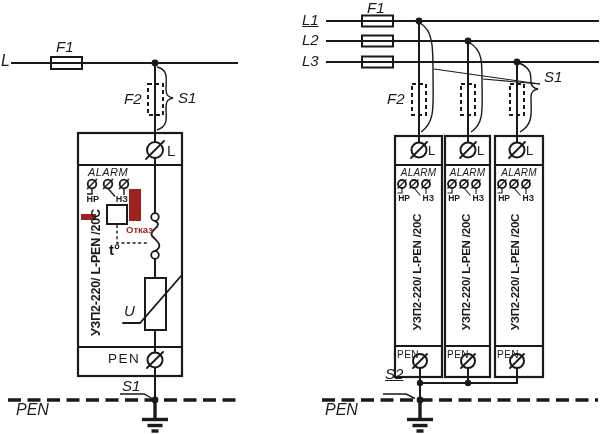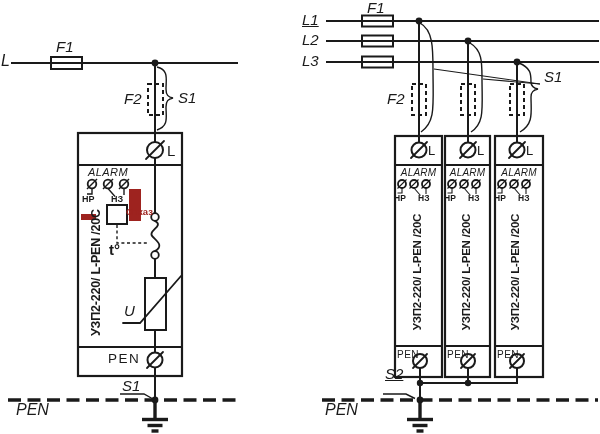--- a/index.html
+++ b/index.html
@@ -25,21 +25,21 @@
   .penline{stroke:var(--wire);stroke-width:3.6;fill:none;stroke-dasharray:13 6.5;}
   .gnd{stroke:var(--wire);stroke-width:3.4;fill:none;}
   .redfill{fill:var(--indicator-red);stroke:none;}
   
   .lbl{position:absolute;font-style:italic;font-size:15px;line-height:1.05;white-space:nowrap;}
   .lbl-big{font-size:16px;}
   .term-l{position:absolute;font-size:15px;}
   .term-l.sm{font-size:13px;}
   .alarm{position:absolute;font-style:italic;font-size:11px;letter-spacing:.4px;text-align:center;}
   .alarm.sm{font-size:10px;letter-spacing:.2px;}
-  .cname{position:absolute;font-weight:bold;font-size:9px;text-align:left;}
+  .cname{position:absolute;font-weight:bold;font-size:9px;text-align:right;}
   .cname.sm{font-size:8.5px;}
   .fail{position:absolute;font-weight:bold;font-size:9.5px;color:var(--indicator-red);}
   .therm{position:absolute;font-weight:bold;font-size:15px;}
   .ulbl{position:absolute;font-style:italic;font-size:15px;}
   .model{position:absolute;font-weight:bold;font-size:12.5px;letter-spacing:-0.2px;text-align:center;
          transform:rotate(-90deg);white-space:nowrap;}
   .model.sm{font-size:11.5px;}
   .penterm{position:absolute;font-size:13.5px;letter-spacing:1.5px;}
   .penterm.sm{font-size:10px;letter-spacing:.5px;}
 </style>
@@ -225,21 +225,21 @@
   </svg>
 
   <div class="lbl lbl-big" style="left:1px;top:53px;">L</div>
   <div class="lbl" style="left:56px;top:39px;">F1</div>
   <div class="lbl" style="left:124px;top:91px;">F2</div>
   <div class="lbl" style="left:178px;top:90px;">S1</div>
   <div class="term-l" style="left:167px;top:142px;">L</div>
   <div class="alarm" style="left:80px;top:166px;width:56px;">ALARM</div>
   <div class="cname" style="left:82px;top:194px;width:17px;">НР</div>
   <div class="cname" style="left:111px;top:194px;width:17px;">НЗ</div>
-  <div class="fail" style="left:126px;top:206px;">Отказ</div>
+  <div class="fail" style="left:126px;top:224px;">Отказ</div>
   <div class="therm" style="left:109px;top:241px;">t°</div>
   <div class="model" style="left:21px;top:265px;width:150px;height:15px;">УЗП2-220/ L-PEN /20C</div>
   <div class="ulbl" style="left:124px;top:302px;">U</div>
   <div class="penterm" style="left:108px;top:351px;">PEN</div>
   <div class="lbl" style="left:122px;top:378px;">S1</div>
   <div class="lbl lbl-big" style="left:16px;top:402px;">PEN</div>
 
   <div class="lbl" style="left:302px;top:12px;text-decoration:underline;">L1</div>
   <div class="lbl" style="left:302px;top:32px;">L2</div>
   <div class="lbl" style="left:302px;top:53px;">L3</div>

